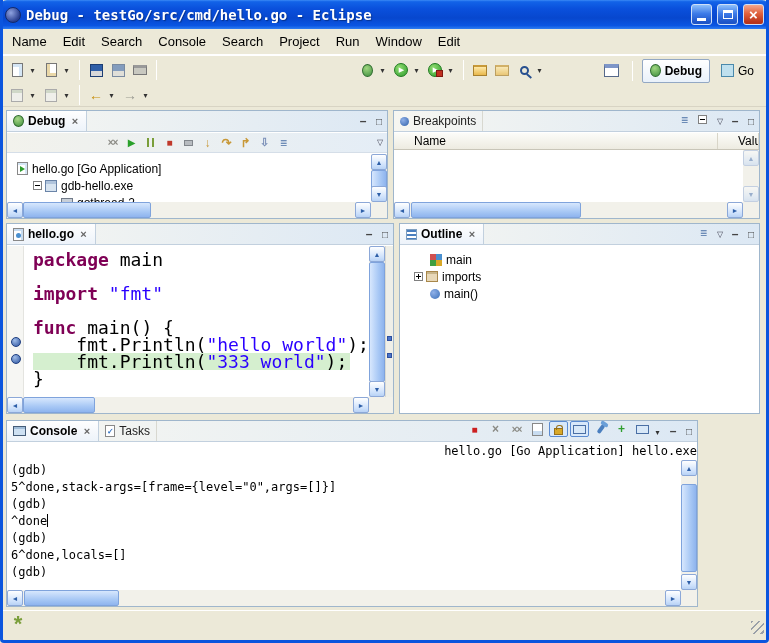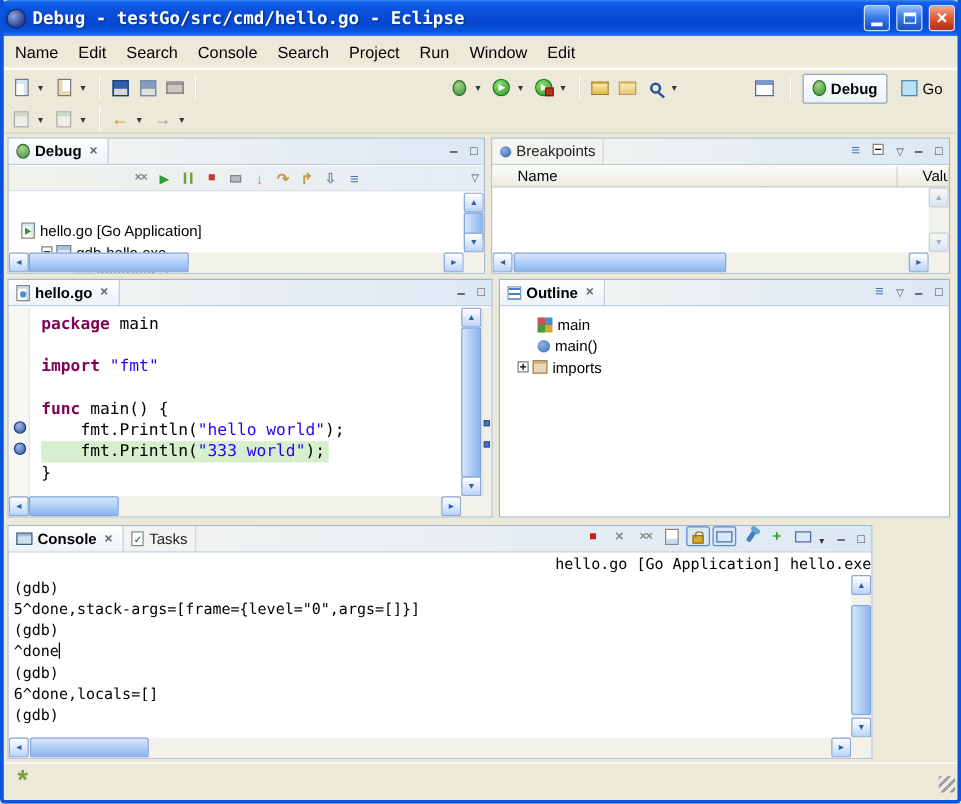--- a/index.html
+++ b/index.html
@@ -116,21 +116,21 @@
   .ti-thread::after{content:"";position:absolute;right:-2px;bottom:-2px;border-left:5px solid #2F9E2F;border-top:3px solid transparent;border-bottom:3px solid transparent;}
   .oi-package{width:6px;height:6px;background:#D05050;box-shadow:6px 0 0 #4A90D0,0 6px 0 #3F9E3F,6px 6px 0 #D8A828;margin:0 6px 6px 0;}
   .oi-imports{width:12px;height:11px;background:#E8D8B8;border:1px solid #A8874A;box-shadow:inset 0 2px 0 #C8B488;}
   .oi-func{width:10px;height:10px;border-radius:50%;background:radial-gradient(circle at 35% 35%,#8FB0E8,#3A6FB8);}
 
   
   .ruler{position:absolute;left:0;top:0;bottom:16px;width:17px;background:#F6F6F3;border-right:1px solid #E4E4E0;}
   .bp{position:absolute;left:4px;width:10px;height:10px;border-radius:50%;
     background:radial-gradient(circle at 35% 30%,#9FBCE8,#2E55A0);border:1px solid #1E3E80;}
   .codearea{position:absolute;left:18px;right:24px;top:0;bottom:16px;padding:5px 0 0 8px;background:#fff;}
-  .cline{height:17px;line-height:17px;white-space:pre;font-family:"DejaVu Sans Mono","Liberation Mono",monospace;font-size:13px;}
+  .cline{height:17px;line-height:17px;white-space:pre;font-family:"DejaVu Sans Mono","Liberation Mono",monospace;font-size:18px;}
   .cline.cur{background:#D5EFCF;width:fit-content;padding-right:3px;}
   .kw{color:#7F0055;font-weight:bold;}
   .st{color:#2A00FF;}
   .pl{color:#000;}
   .ovruler{position:absolute;right:0;top:0;bottom:16px;width:8px;background:#EFEFE8;border-left:1px solid #DADAD2;}
   .ovmark{position:absolute;left:1px;width:5px;height:5px;background:#4A74C8;border:1px solid #2E4F9E;}
 
   
   .conlabel{height:17px;line-height:17px;padding-left:4px;font-family:"DejaVu Sans Mono","Liberation Mono",monospace;font-size:12px;color:#000;white-space:pre;text-align:right;}
   .conarea{position:absolute;left:0;right:16px;top:17px;bottom:16px;padding:2px 0 0 4px;background:#fff;}
@@ -305,21 +305,21 @@
       </span>
     <span class="di di-stepinto"></span>
     <span class="di di-stepover"></span>
     <span class="di di-stepreturn"></span>
     <span class="di di-dropframe"></span>
     <span class="di di-filters"></span>
     <span class="vspace"></span>
     <span class="vmenu"></span>
   </div>
   <div class="vbody" style="top:43px">
-    <div style="padding:22px 0 0 10px">
+    <div style="padding:6px 0 0 10px">
       <div class="trow">
         <span class="ti ti-launch"></span>
         <span class="tlabel">hello.go [Go Application]</span>
       </div>
       <div class="trow" style="padding-left:16px">
         <span class="exp"></span>
         <span class="ti ti-process"></span>
         <span class="tlabel">gdb-hello.exe</span>
       </div>
       <div class="trow" style="padding-left:44px">
@@ -430,28 +430,28 @@
     <span class="vmenu"></span>
     <span class="vbtn minimize"></span>
     <span class="vbtn maximize"></span>
   </div>
   <div class="vbody">
     <div style="padding:5px 0 0 14px">
       <div class="trow" style="padding-left:16px">
         <span class="ti oi-package"></span>
         <span class="tlabel">main</span>
       </div>
-      <div class="trow" style="padding-left:16px">
-        <span class="ti oi-func"></span>
-        <span class="tlabel">main()</span>
-      </div>
       <div class="trow">
         <span class="exp plus"></span>
         <span class="ti oi-imports"></span>
         <span class="tlabel">imports</span>
+      </div>
+      <div class="trow" style="padding-left:16px">
+        <span class="ti oi-func"></span>
+        <span class="tlabel">main()</span>
       </div>
     </div>
   </div>
 </div>
 
 <div class="view" style="left:6px;top:420px;width:692px;height:187px">
   <div class="vhead">
     <div class="vtab active">
       <span class="tico tico-console"></span>
       <span>Console</span>

